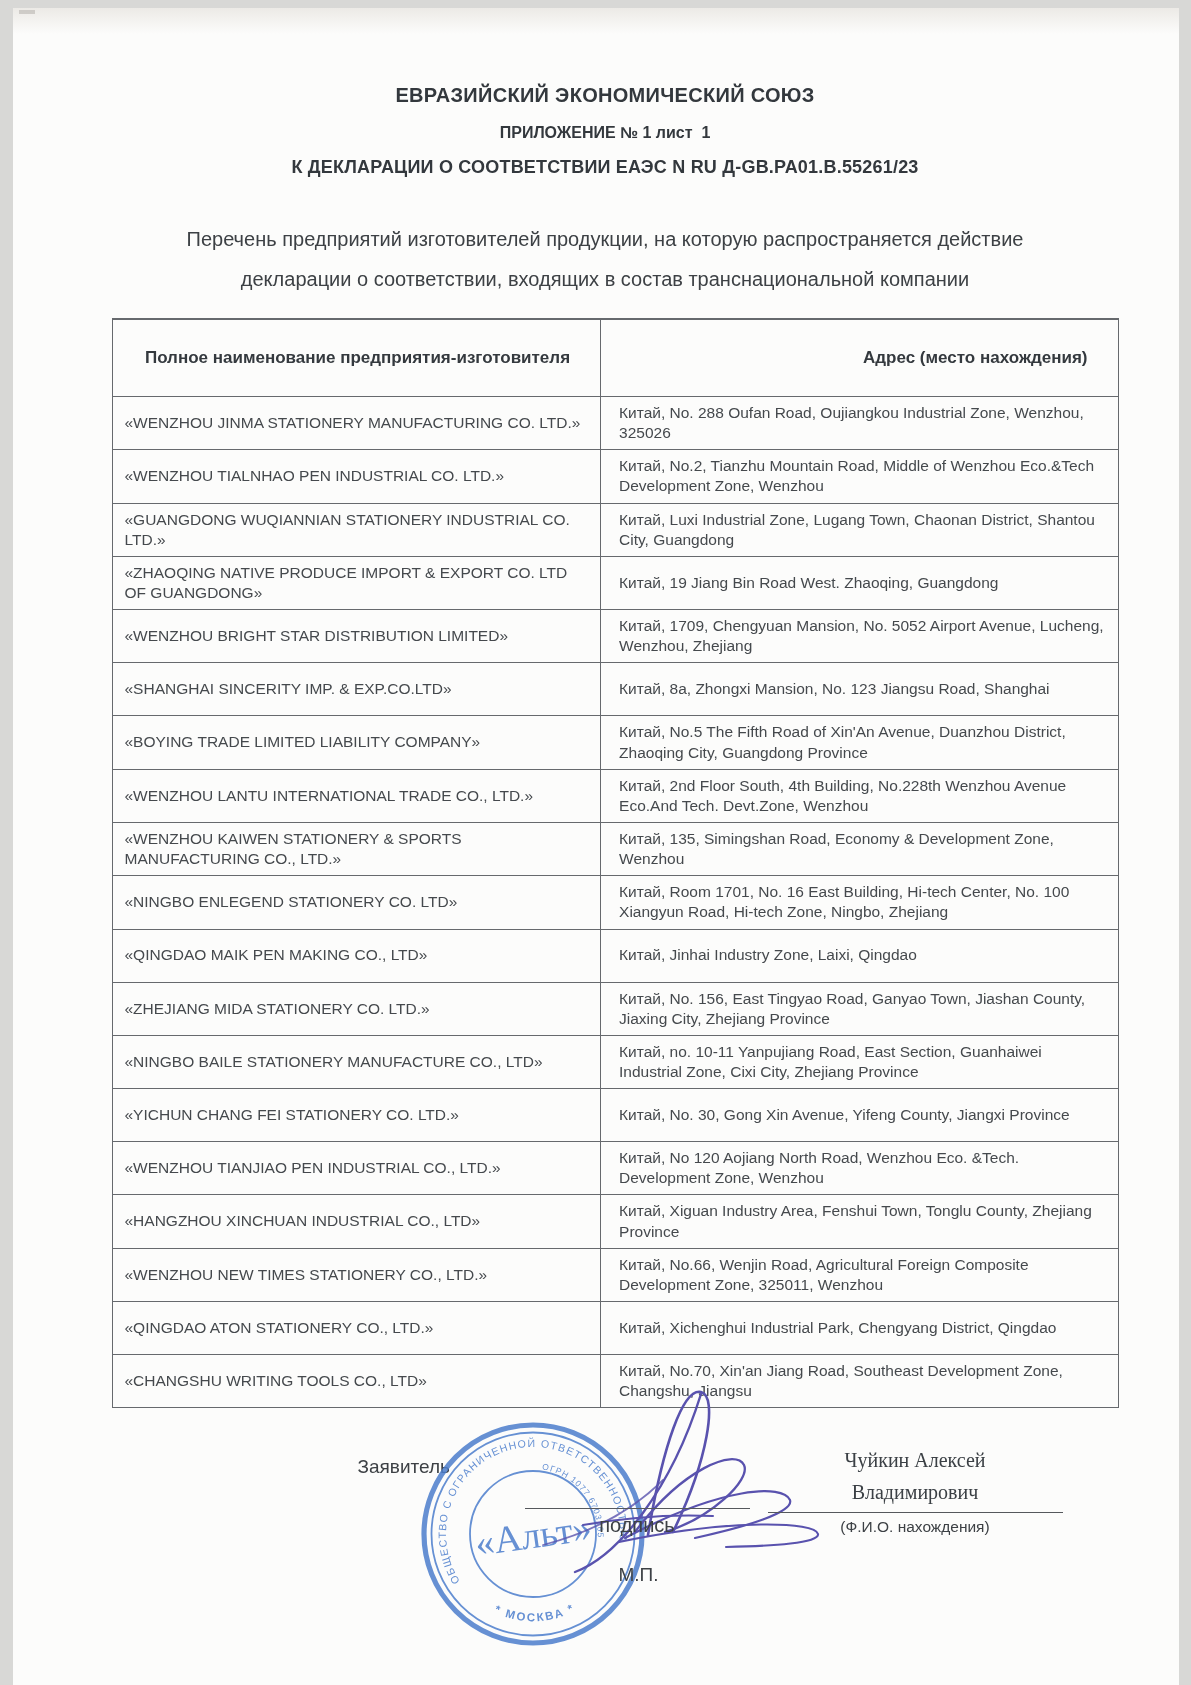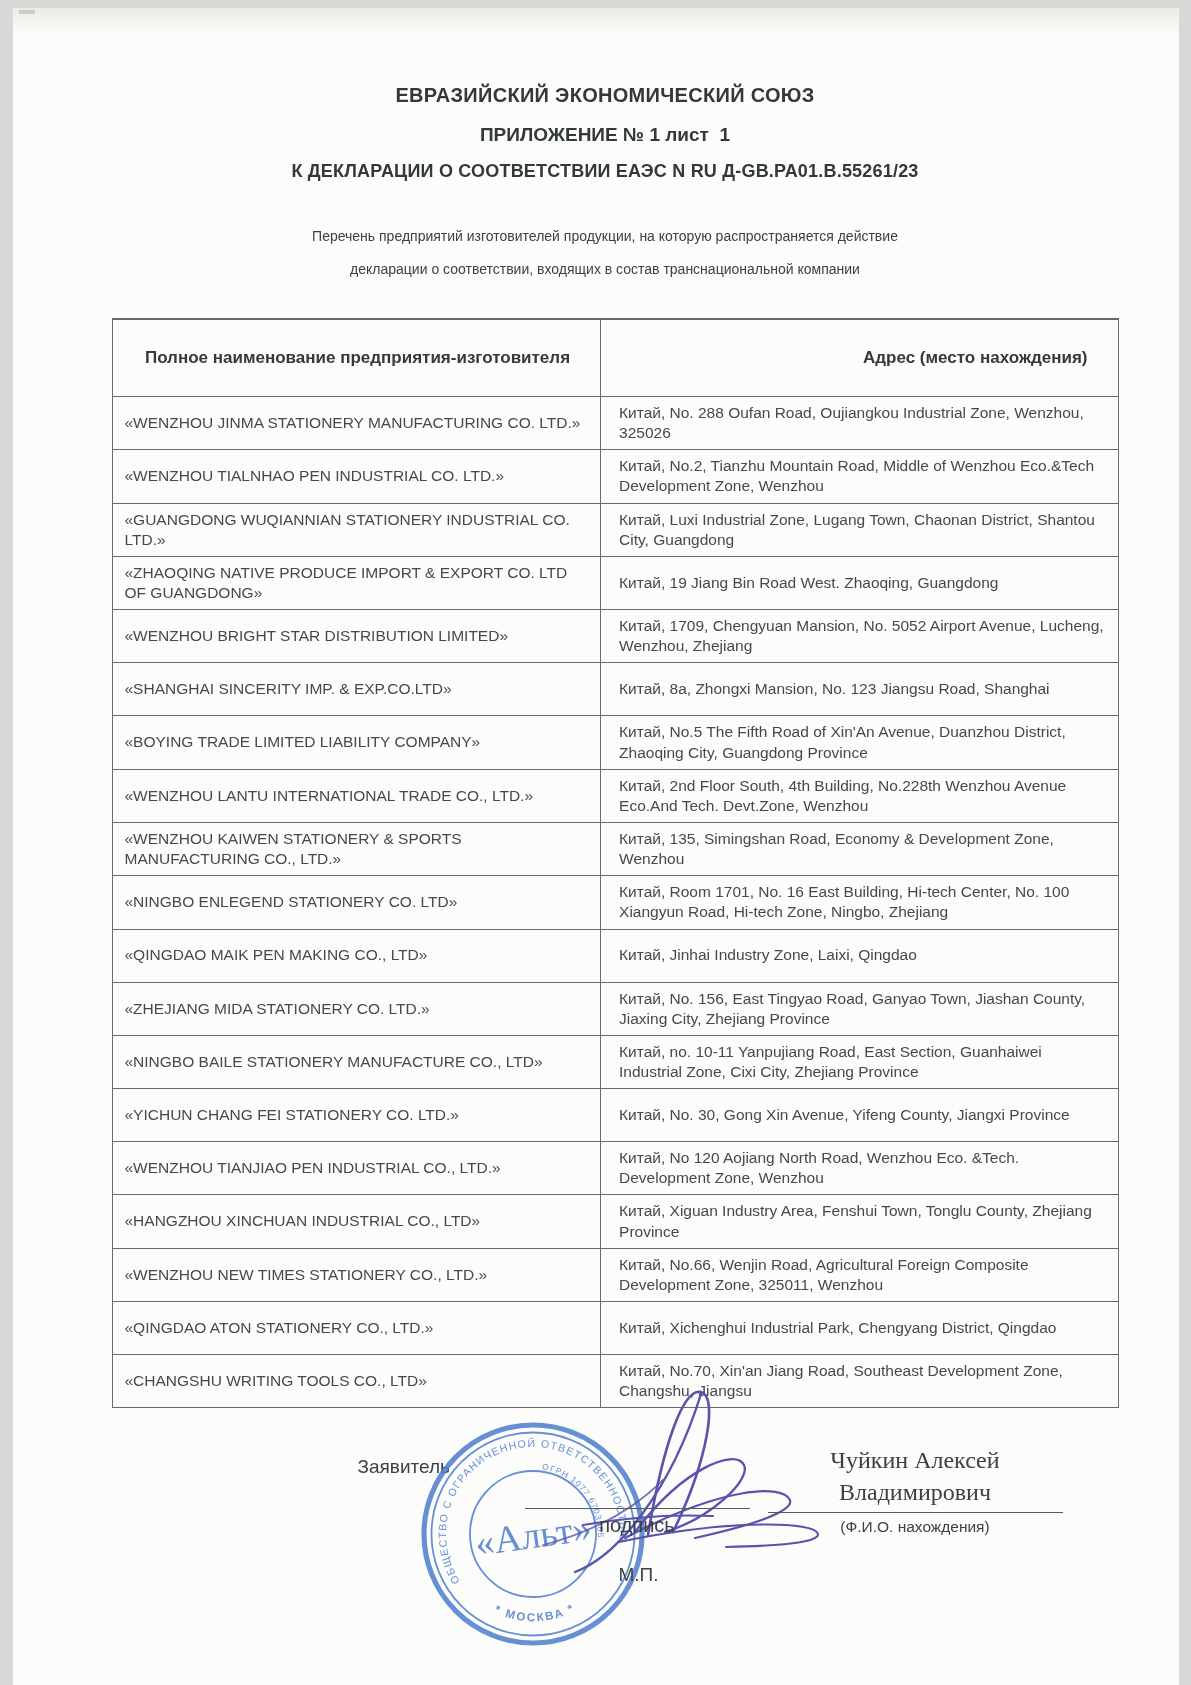--- a/index.html
+++ b/index.html
@@ -7,42 +7,42 @@
     position:relative;width:1166px;height:1685px;margin:8px auto;
     background:#fcfcfb;overflow:hidden;
     font-family:"Liberation Sans",sans-serif;color:#3f4347;
   }
   .scan-top{position:absolute;top:0;left:0;right:0;height:26px;
     background:linear-gradient(#eceae6,#fcfcfb);}
   .scan-corner{position:absolute;top:2px;left:6px;width:16px;height:4px;background:#b9b6b1;opacity:.6;}
   .doc-head{position:absolute;top:76px;left:60px;width:1065px;text-align:center;
     font-weight:bold;color:#33383d;}
   .doc-head .t1{font-size:20px;margin-bottom:17px;letter-spacing:.3px;}
-  .doc-head .t2{font-size:19px;margin-bottom:15px;white-space:pre;text-align:center;}
+  .doc-head .t2{font-size:16px;margin-bottom:15px;white-space:pre;text-align:center;}
   .doc-head .t3{font-size:18px;letter-spacing:.2px;}
   .intro{position:absolute;top:220px;left:60px;width:1065px;text-align:center;
-    font-size:14px;color:#3d4145;}
+    font-size:20px;color:#3d4145;}
   .intro .l{margin-bottom:17px;}
   table.man{
     position:absolute;left:99px;top:310px;width:1007px;
     border-collapse:collapse;table-layout:fixed;
   }
   table.man,table.man th,table.man td{border:1.6px solid #66696d;}
   table.man{border-top-width:2px;}
   th.h-name{width:42.5%;}
   th{font-size:17px;font-weight:bold;color:#34393e;padding:15px 30px;
      text-align:right;vertical-align:middle;height:46px;line-height:1.45;}
   td{font-size:15.5px;line-height:1.3;vertical-align:middle;height:40px;color:#45494d;}
   td.c-name{padding:6px 10px 6px 12px;}
   td.c-addr{padding:6px 12px 6px 18px;}
   .footer-label{position:absolute;font-size:19px;color:#3d4145;}
   .sig-line{position:absolute;height:0;border-top:1.6px solid #55585c;}
   .sig-caption{position:absolute;font-size:20px;color:#3d4145;text-align:center;}
   .name-block{position:absolute;left:755px;top:1436px;width:295px;text-align:center;
-    font-family:"Liberation Serif",serif;font-size:24px;line-height:32px;color:#3b4045;}
+    font-family:"Liberation Serif",serif;font-size:20px;line-height:32px;color:#3b4045;}
   .fio-caption{position:absolute;left:755px;top:1510px;width:295px;text-align:center;
     font-size:15.5px;color:#3d4145;}
   .stamp{position:absolute;left:402px;top:1408px;opacity:.85;}
   .signature{position:absolute;left:470px;top:1352px;}
 </style>
 </head>
 <body>
 
 <div class="page">
   <div class="scan-top"></div>

